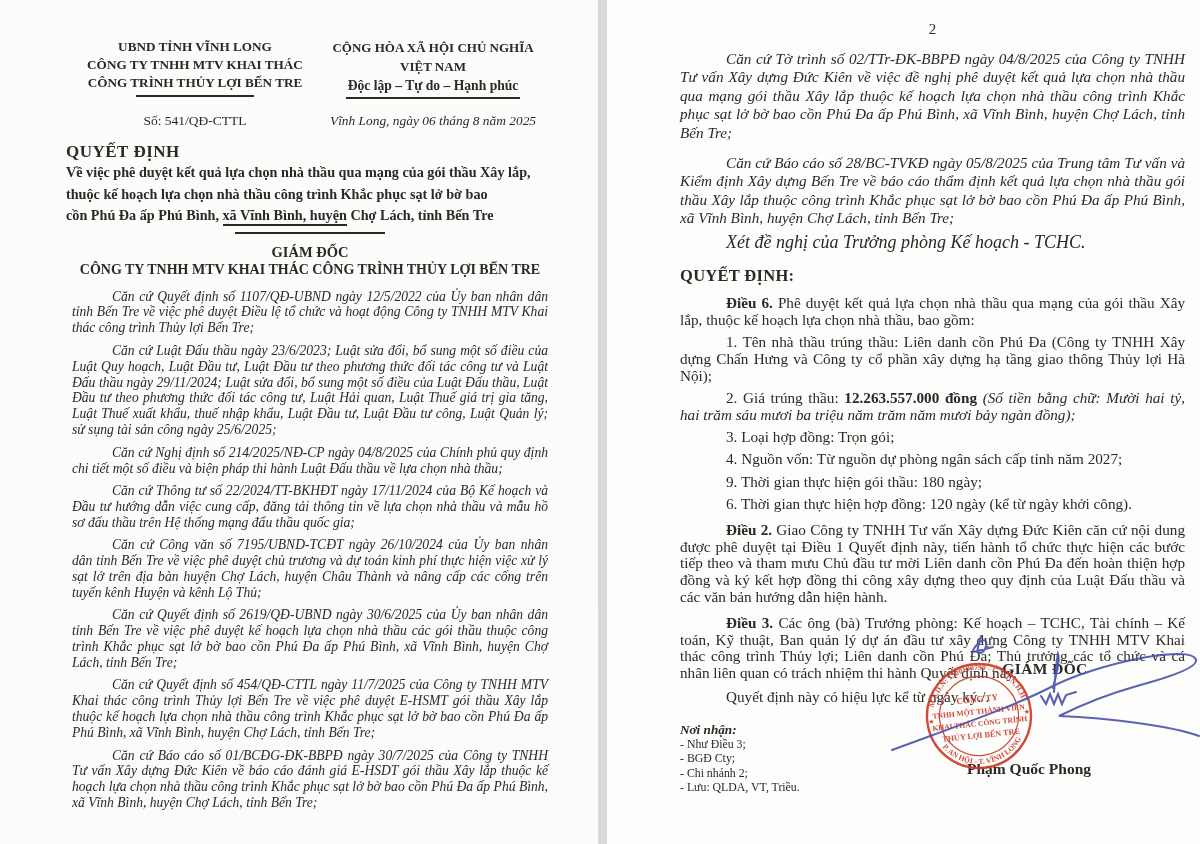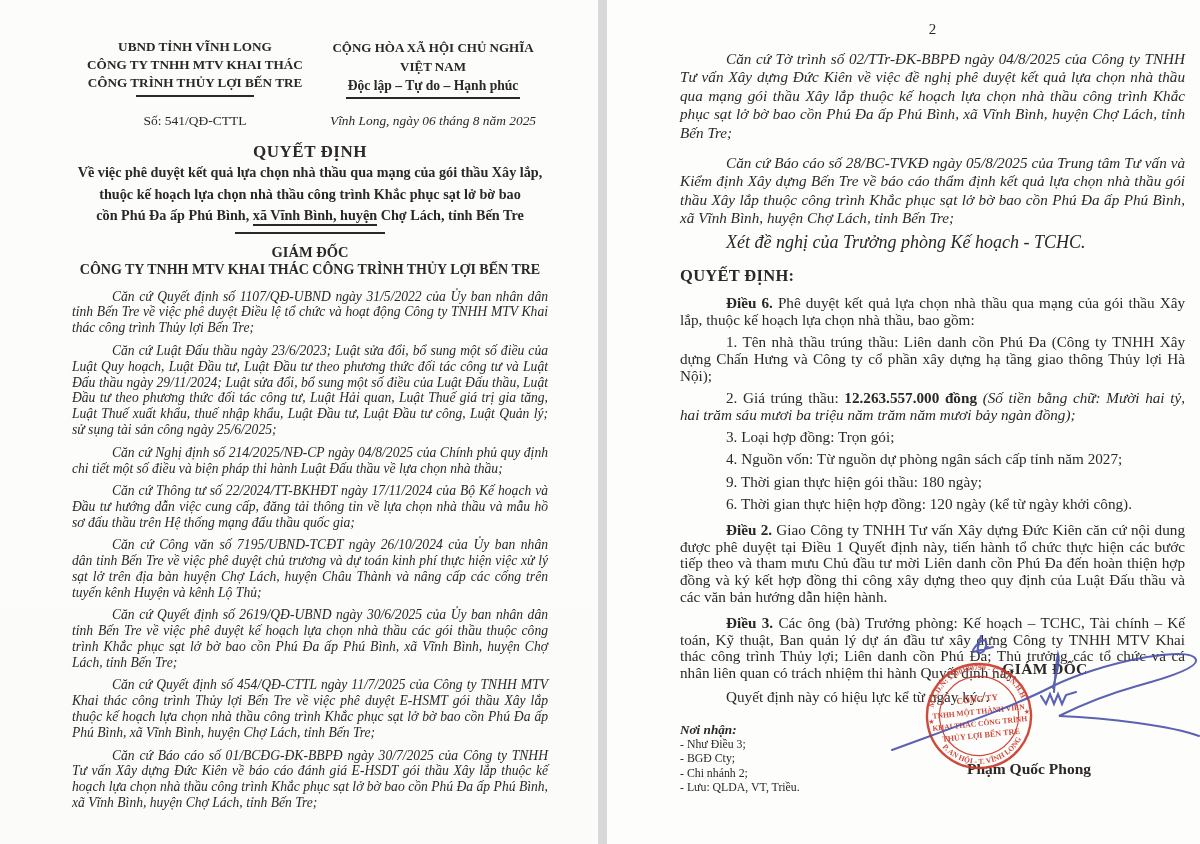--- a/index.html
+++ b/index.html
@@ -13,21 +13,21 @@
   
   .hdr{display:flex;}
   .hdr-left{flex:0 0 246px;text-align:center;font-weight:bold;font-size:13.2px;line-height:18px;}
   .hdr-right{flex:1;text-align:center;font-weight:bold;font-size:13px;line-height:19px;}
   .hdr-rule{width:118px;border-top:2px solid #2b2826;margin:3px auto 0;}
   .motto{display:inline-block;border-bottom:2px solid #2b2826;padding:0 2px 2px;font-size:13.6px;white-space:nowrap;}
   .doc-number{margin-top:15px;font-weight:normal;font-size:13.5px;}
   .dateline{margin-top:12px;font-weight:normal;font-style:italic;font-size:13.4px;white-space:nowrap;}
 
   
-  .title-block{margin:12px -6px 0;text-align:center;}
+  .title-block{margin:12px -6px 0;}
   .title-h{font-size:17px;font-weight:bold;letter-spacing:.5px;}
   .title-sub{font-size:14.2px;font-weight:bold;line-height:21.5px;}
   .title-sub .u{border-bottom:2px solid #2b2826;padding-bottom:1px;}
   .title-rule{width:150px;border-top:2px solid #2b2826;margin:5px auto 0;}
   .issuer{margin-top:10px;text-align:center;font-weight:bold;}
   .issuer-1{font-size:14.5px;line-height:17px;}
   .issuer-2{font-size:14px;line-height:17px;}
 
   
   .p1 .recital{margin:6.5px 0 0;font-style:italic;font-size:13.6px;line-height:15.9px;
@@ -88,21 +88,21 @@
       <div class="title-sub">thuộc kế hoạch lựa chọn nhà thầu công trình Khắc phục sạt lở bờ bao</div>
       <div class="title-sub"><span>cồn Phú Đa ấp Phú Bình, </span><span class="u">xã Vĩnh Bình, huyện</span><span> Chợ Lách, tỉnh Bến Tre</span></div>
       <div class="title-rule"></div>
     </div>
 
     <div class="issuer">
       <div class="issuer-1">GIÁM ĐỐC</div>
       <div class="issuer-2">CÔNG TY TNHH MTV KHAI THÁC CÔNG TRÌNH THỦY LỢI BẾN TRE</div>
     </div>
 
-    <p class="recital">Căn cứ Quyết định số 1107/QĐ-UBND ngày 31/5/2022 của Ủy ban nhân dân tỉnh Bến Tre về việc phê duyệt Điều lệ tổ chức và hoạt động Công ty TNHH MTV Khai thác công trình Thủy lợi Bến Tre;</p>
+    <p class="recital">Căn cứ Quyết định số 1107/QĐ-UBND ngày 12/5/2022 của Ủy ban nhân dân tỉnh Bến Tre về việc phê duyệt Điều lệ tổ chức và hoạt động Công ty TNHH MTV Khai thác công trình Thủy lợi Bến Tre;</p>
     <p class="recital">Căn cứ Luật Đấu thầu ngày 23/6/2023; Luật sửa đổi, bổ sung một số điều của Luật Quy hoạch, Luật Đầu tư, Luật Đầu tư theo phương thức đối tác công tư và Luật Đấu thầu ngày 29/11/2024; Luật sửa đổi, bổ sung một số điều của Luật Đấu thầu, Luật Đầu tư theo phương thức đối tác công tư, Luật Hải quan, Luật Thuế giá trị gia tăng, Luật Thuế xuất khẩu, thuế nhập khẩu, Luật Đầu tư, Luật Đầu tư công, Luật Quản lý; sử sụng tài sản công ngày 25/6/2025;</p>
     <p class="recital">Căn cứ Nghị định số 214/2025/NĐ-CP ngày 04/8/2025 của Chính phủ quy định chi tiết một số điều và biện pháp thi hành Luật Đấu thầu về lựa chọn nhà thầu;</p>
     <p class="recital">Căn cứ Thông tư số 22/2024/TT-BKHĐT ngày 17/11/2024 của Bộ Kế hoạch và Đầu tư hướng dẫn việc cung cấp, đăng tải thông tin về lựa chọn nhà thầu và mẫu hồ sơ đấu thầu trên Hệ thống mạng đấu thầu quốc gia;</p>
     <p class="recital">Căn cứ Công văn số 7195/UBND-TCĐT ngày 26/10/2024 của Ủy ban nhân dân tỉnh Bến Tre về việc phê duyệt chủ trương và dự toán kinh phí thực hiện việc xử lý sạt lở trên địa bàn huyện Chợ Lách, huyện Châu Thành và nâng cấp các cống trên tuyến kênh Huyện và kênh Lộ Thủ;</p>
     <p class="recital">Căn cứ Quyết định số 2619/QĐ-UBND ngày 30/6/2025 của Ủy ban nhân dân tỉnh Bến Tre về việc phê duyệt kế hoạch lựa chọn nhà thầu các gói thầu thuộc công trình Khắc phục sạt lở bờ bao cồn Phú Đa ấp Phú Bình, xã Vĩnh Bình, huyện Chợ Lách, tỉnh Bến Tre;</p>
     <p class="recital">Căn cứ Quyết định số 454/QĐ-CTTL ngày 11/7/2025 của Công ty TNHH MTV Khai thác công trình Thủy lợi Bến Tre về việc phê duyệt E-HSMT gói thầu Xây lắp thuộc kế hoạch lựa chọn nhà thầu công trình Khắc phục sạt lở bờ bao cồn Phú Đa ấp Phú Bình, xã Vĩnh Bình, huyện Chợ Lách, tỉnh Bến Tre;</p>
     <p class="recital">Căn cứ Báo cáo số 01/BCĐG-ĐK-BBPĐ ngày 30/7/2025 của Công ty TNHH Tư vấn Xây dựng Đức Kiên về báo cáo đánh giá E-HSDT gói thầu Xây lắp thuộc kế hoạch lựa chọn nhà thầu công trình Khắc phục sạt lở bờ bao cồn Phú Đa ấp Phú Bình, xã Vĩnh Bình, huyện Chợ Lách, tỉnh Bến Tre;</p>
   </div>
 
   <div class="page p2">

